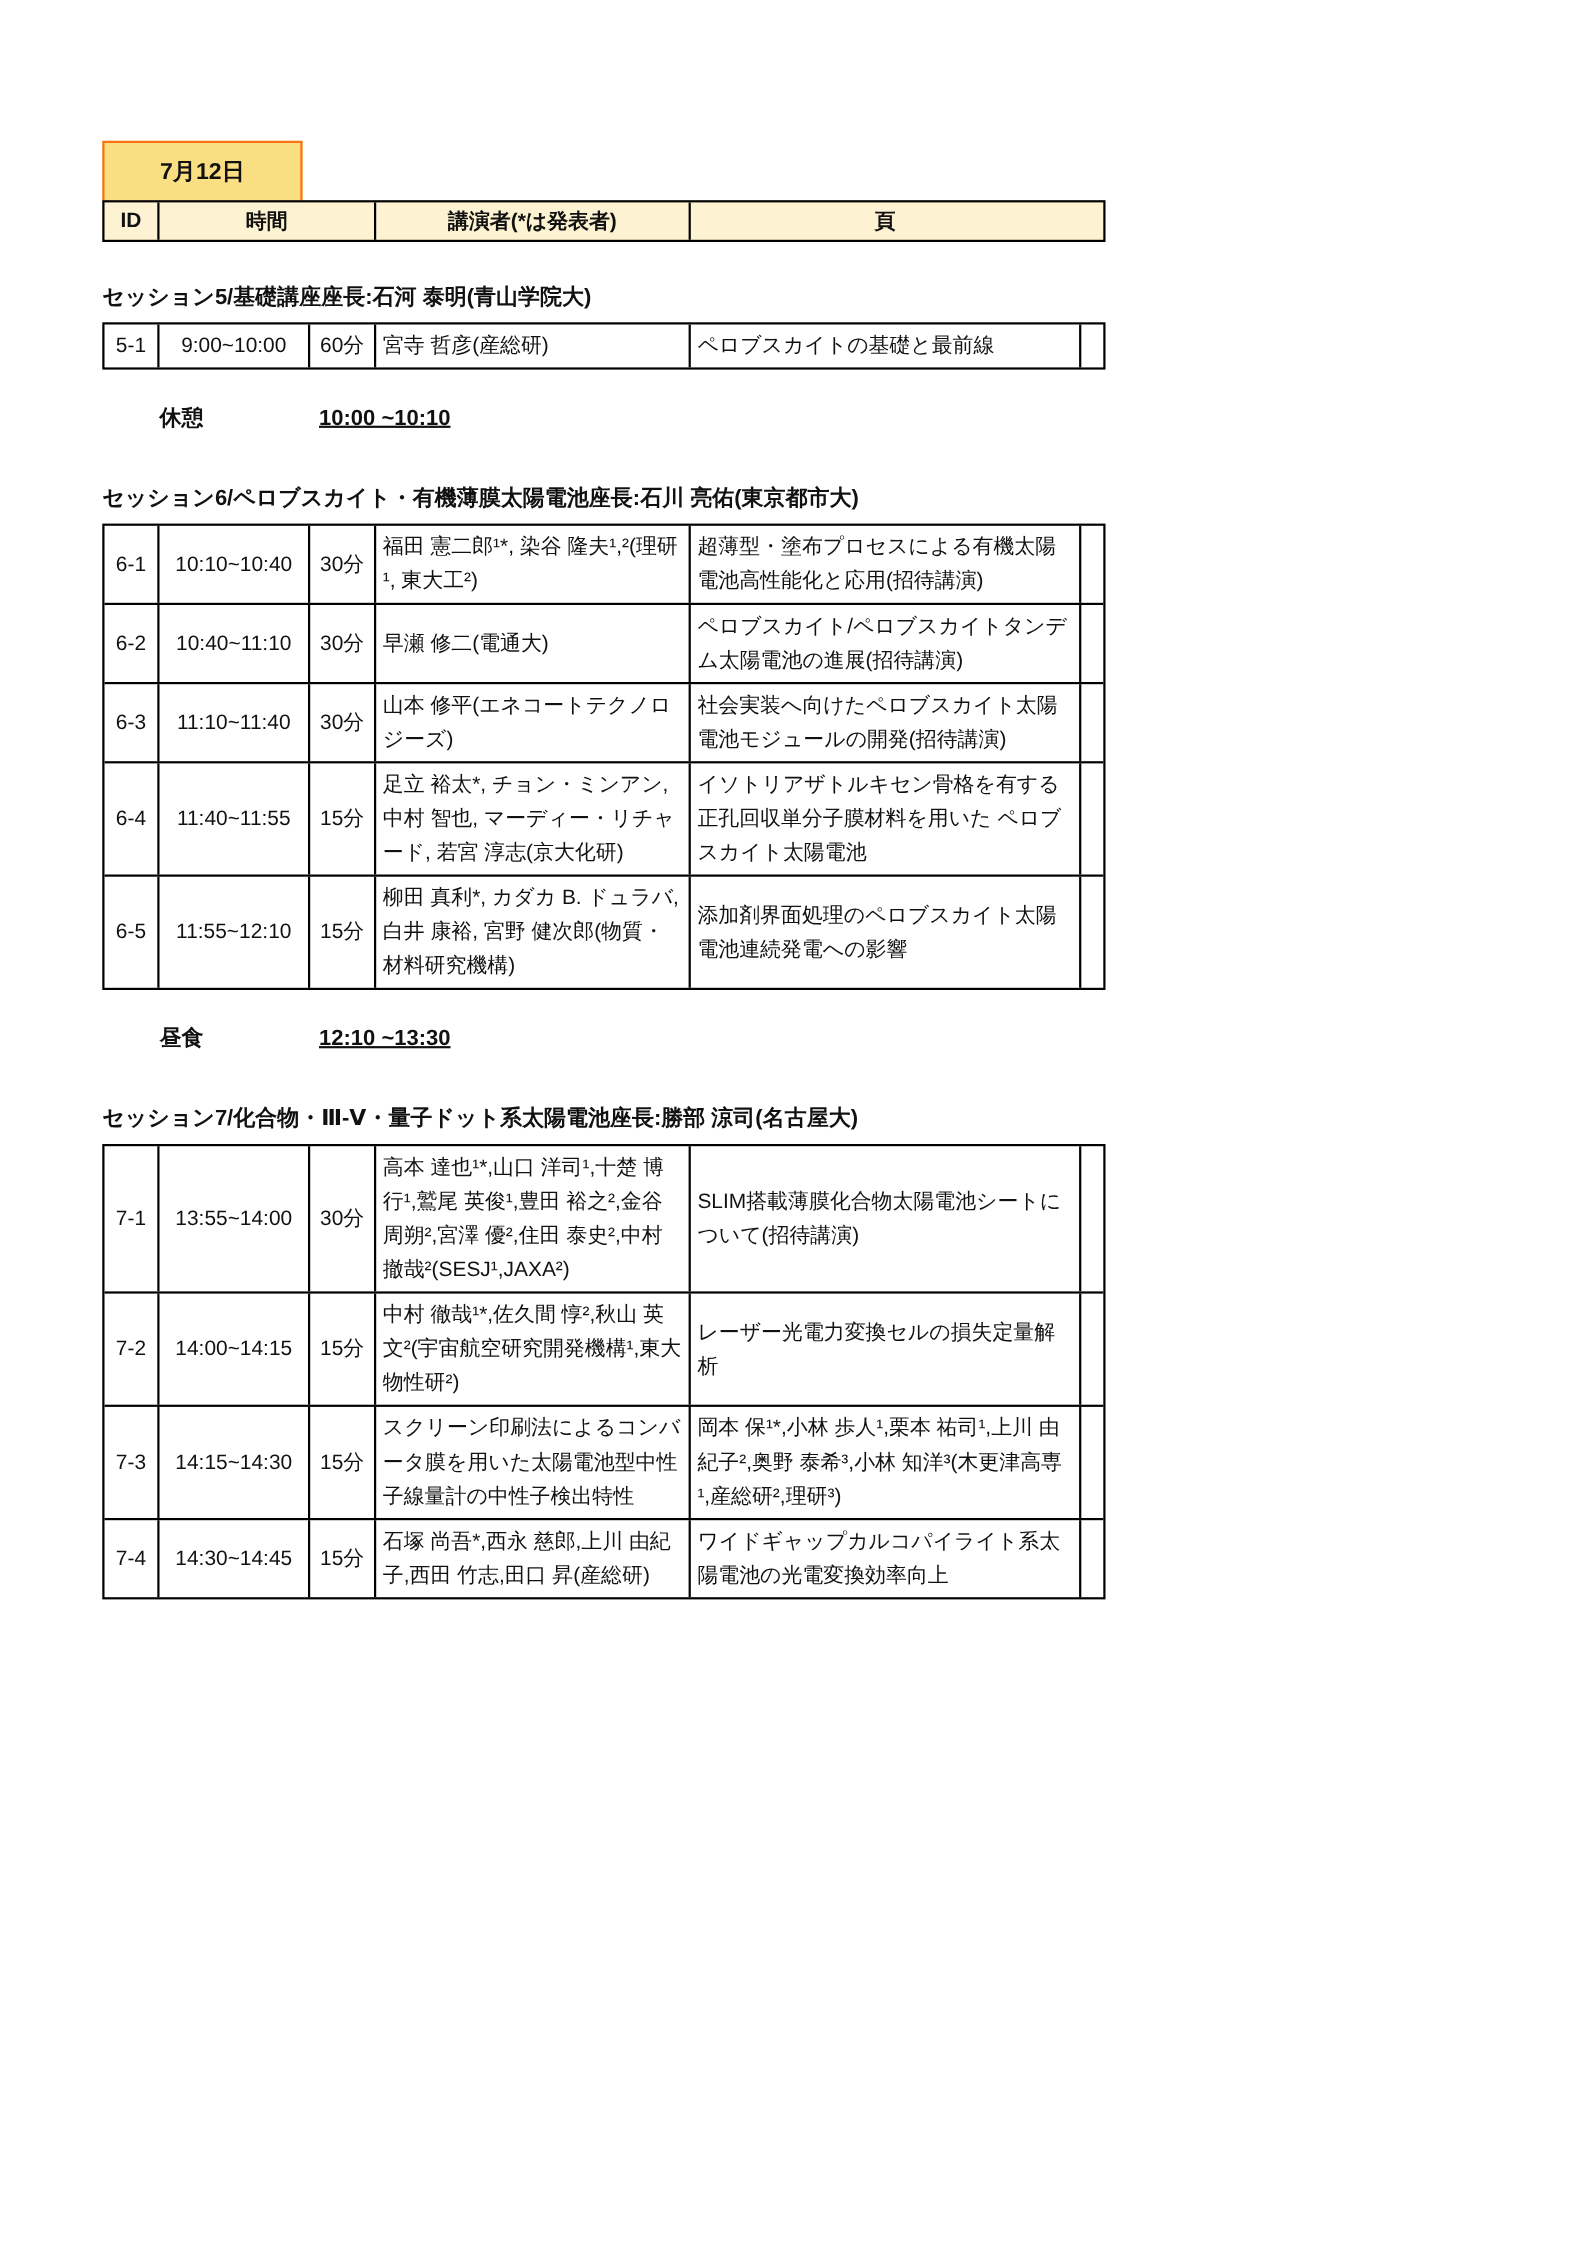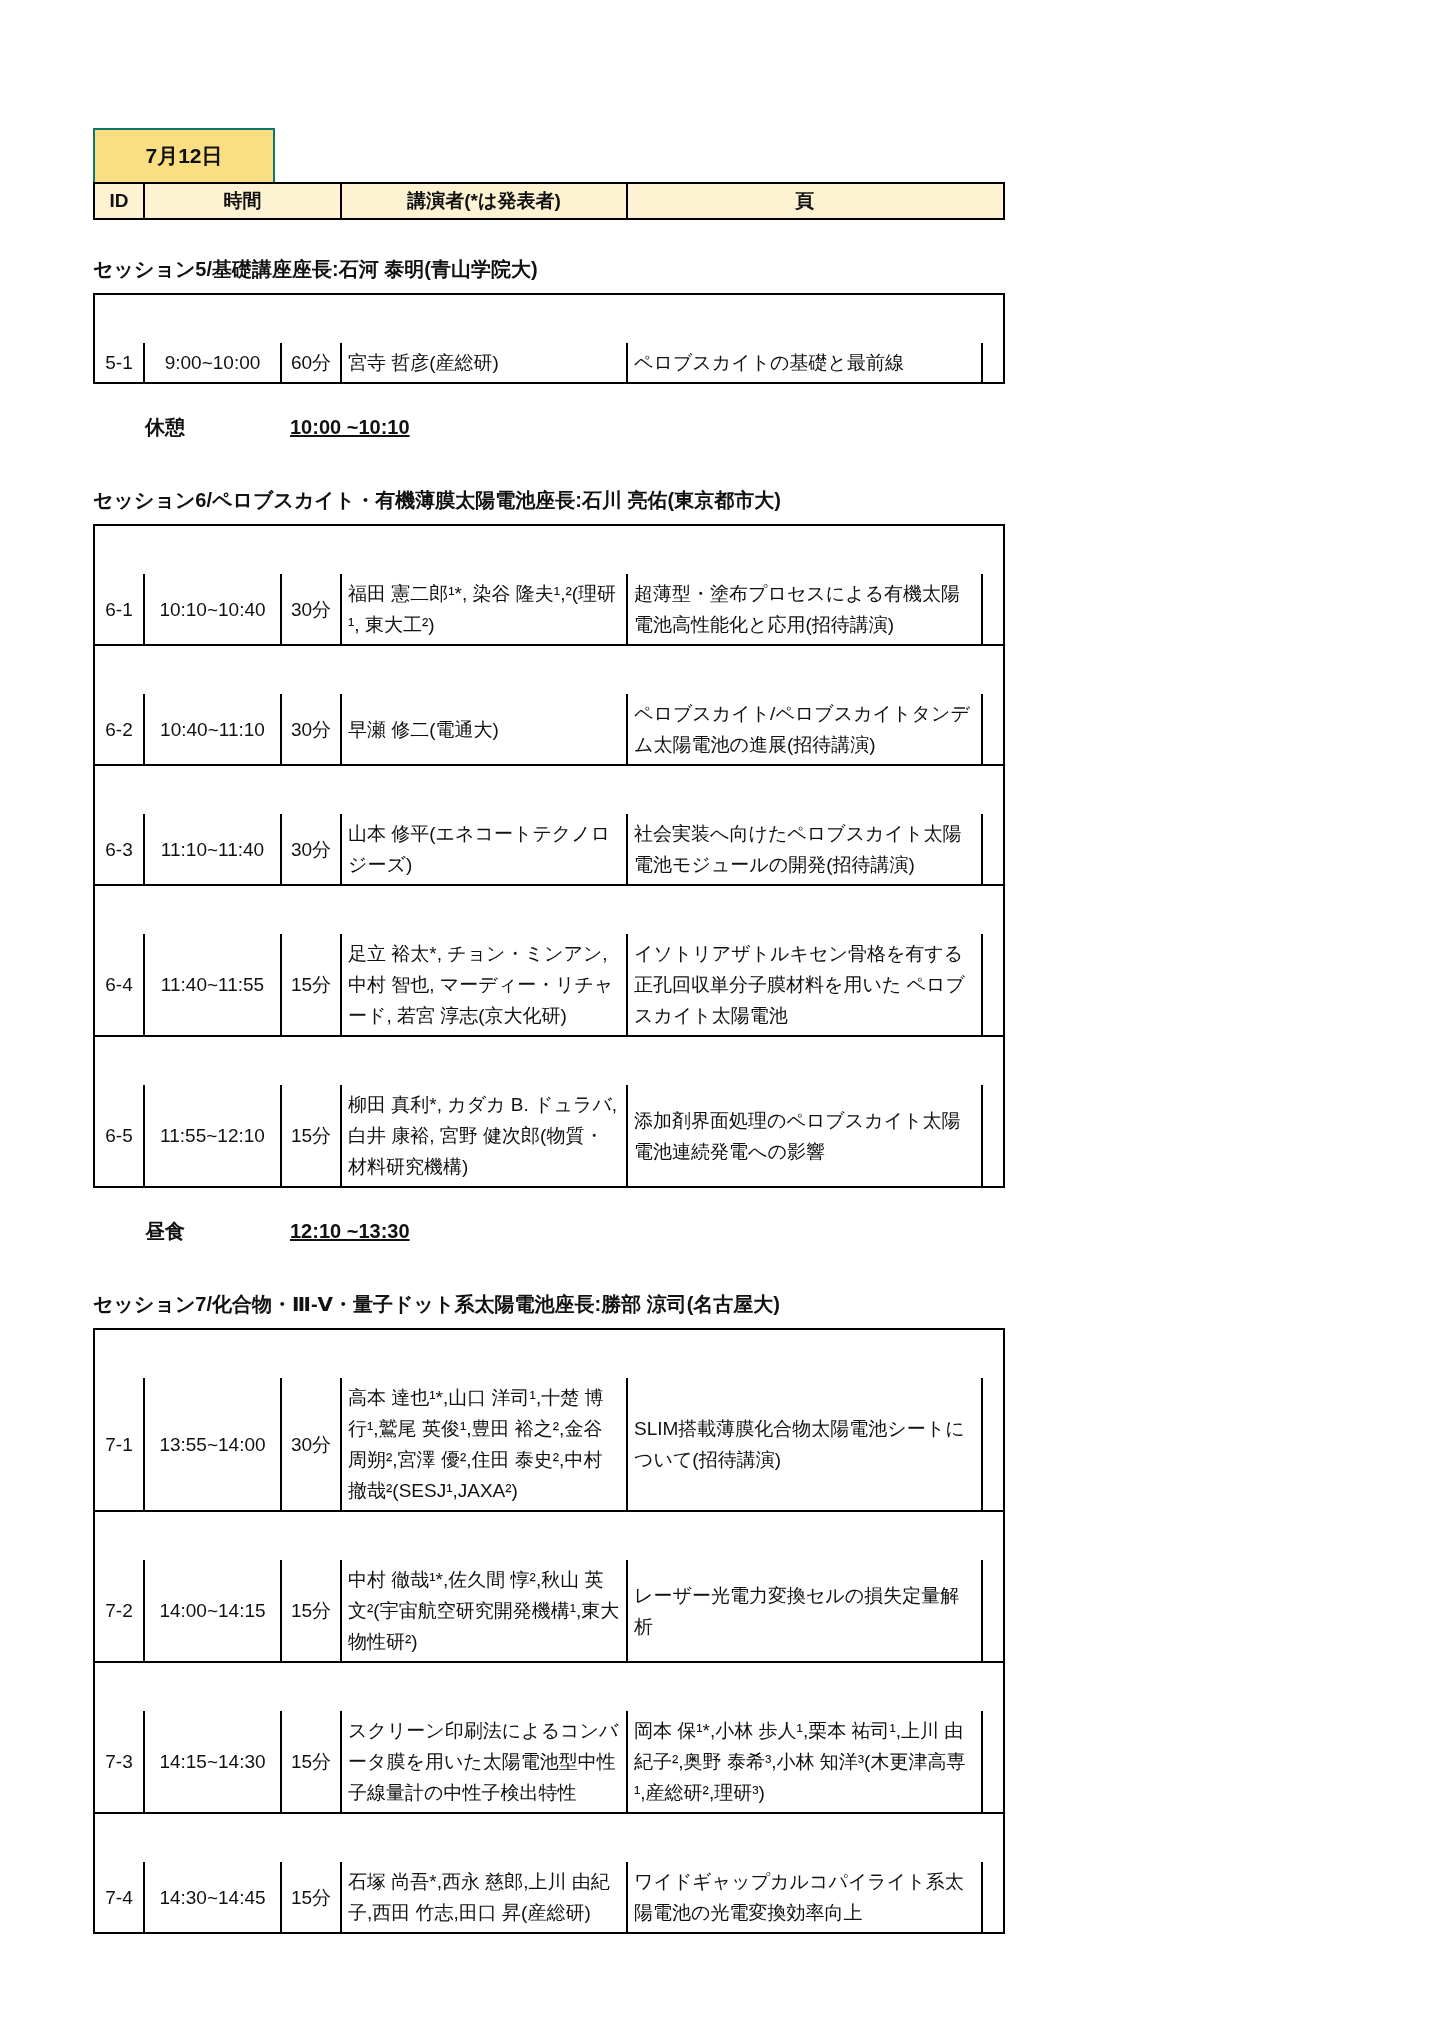--- a/index.html
+++ b/index.html
@@ -2,21 +2,21 @@
 <html style="--date-fill: #FADE82; --header-fill: #FDF3D2;"><head>
 <meta charset="utf-8">
 <style>
   html,body { margin:0; padding:0; background:#ffffff; }
   .page {
     position:relative; width:1440px; height:2037px; background:#ffffff;
     font-family:"Liberation Sans","DejaVu Sans",sans-serif; color:#111111;
     box-sizing:border-box; padding:128px 0 0 93px; overflow:hidden;
   }
   .datebox {
-    width:178px; height:52px; border:2px solid #0f766e;
+    width:178px; height:52px; border:2px solid #f97316;
     background:var(--date-fill,#FADE82);
     display:flex; align-items:center; justify-content:center;
     font-weight:bold; font-size:21px;
   }
   .thead {
     display:grid; grid-template-columns:48px 137px 60px 286px 355px 22px;
     width:max-content; border:2px solid #000; margin-top:-2px;
     background:var(--header-fill,#FDF3D2); font-weight:bold;
   }
   .th {
@@ -32,21 +32,20 @@
   .stable { width:max-content; border:2px solid #000; background:#fff; }
   .trow {
     display:grid; grid-template-columns:48px 137px 60px 286px 355px 22px;
     border-top:2px solid #000;
   }
   .trow:first-child { border-top:none; }
   .td {
     border-left:2px solid #000; display:flex; align-items:center; justify-content:center;
     min-height:36px; padding:4px 2px; font-size:19px; line-height:31px;
     box-sizing:border-box;
-    margin-top:48px;
   }
   .td:first-child { border-left:none; }
   .td.c-speaker, .td.c-title {
     justify-content:flex-start; text-align:left; padding:4px 6px;
   }
   .break-line { margin:30px 0 46px 0; padding-left:52px; font-weight:bold; font-size:20px;text-decoration:underline; }
   .break-label { display:inline-block; width:145px; }
 </style>
 </head>
 <body>

